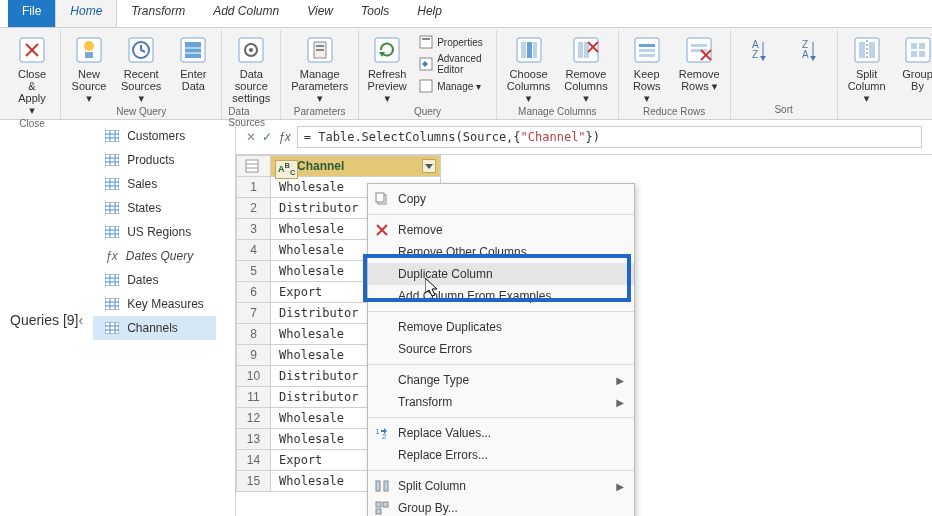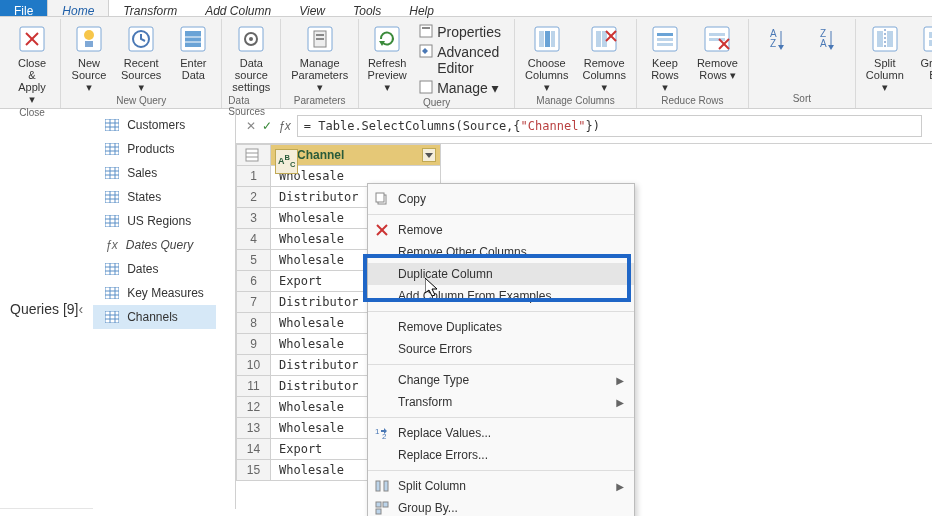--- a/index.html
+++ b/index.html
@@ -11,23 +11,24 @@
     background: #fff;
     width: 932px;
     height: 516px;
     overflow: hidden;
     position: relative;
   }
   
   .menubar {
     display: flex;
     align-items: stretch;
-    height: 17px;
+    height: 28px;
     background: #fff;
     border-bottom: 1px solid #d0d0d0;
+    padding-left: 8px;
   }
   .menubar .file-tab {
     background: #1f79c7;
     color: #fff;
     padding: 4px 14px;
     font-size: 12px;
     cursor: default;
   }
   .menubar .tab {
     padding: 4px 14px;
@@ -87,23 +88,23 @@
   }
   .ribbon-btn .label { white-space: pre-line; }
   .ribbon-stack {
     display: flex;
     flex-direction: column;
     gap: 2px;
     padding-top: 2px;
   }
   .ribbon-stack .stack-item {
     display: flex;
-    align-items: flex-start;
+    align-items: center;
     gap: 4px;
-    font-size: 14px;
+    font-size: 10px;
     color: #333;
     padding: 1px 4px;
     cursor: default;
   }
   .group-label {
     font-size: 10px;
     color: #666;
     padding-bottom: 2px;
   }
   
@@ -204,21 +205,21 @@
   .abc-icon {
     position: absolute;
     left: 4px;
     top: 4px;
     font-size: 9px;
     font-weight: 700;
     color: #2a5b3a;
     background: #f5eeda;
     border: 1px solid #c0a954;
     padding: 0 2px;
-    line-height: 16px;
+    line-height: 10px;
   }
   
   .context-menu {
     position: absolute;
     left: 367px;
     top: 183px;
     width: 268px;
     background: #f9f9f9;
     border: 1px solid #bcbcbc;
     box-shadow: 2px 2px 6px rgba(0,0,0,.2);

